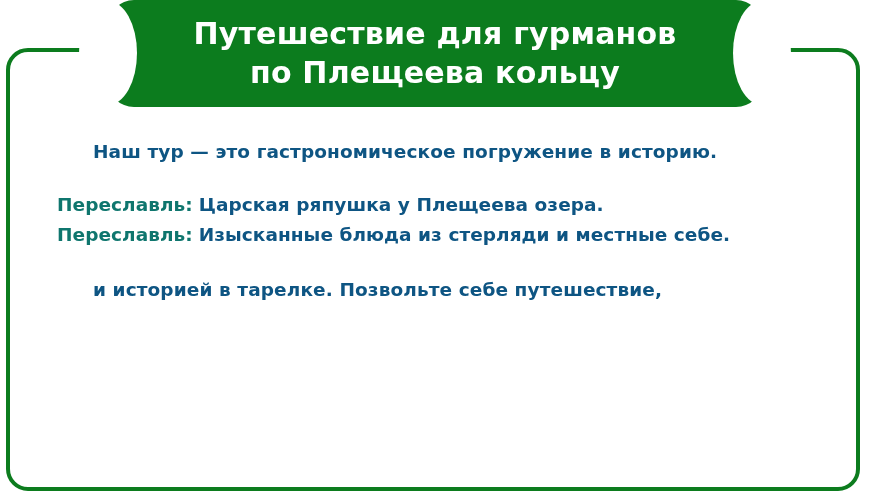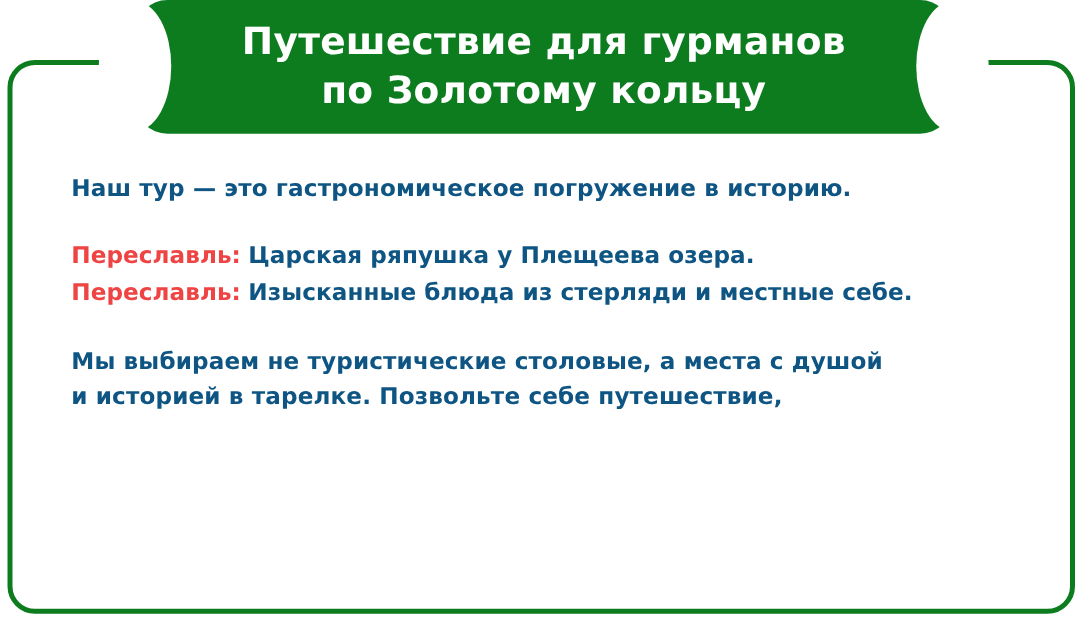--- a/index.html
+++ b/index.html
@@ -91,35 +91,36 @@
     top: 138px;
     width: 790px;
   }
 
   .para-bold {
     color: #0e5583;
     font-size: 18.5px;
     font-weight: bold;
     line-height: 1.52;
     letter-spacing: 0.1px;
+    margin-left: 36px;
   }
   .para-bold .tline { display: block; white-space: nowrap; }
 
   .city-list {
     margin-top: 24px;
   }
   .city-line {
     font-size: 18.5px;
     line-height: 1.62;
     color: #0e5583;
     white-space: nowrap;
     letter-spacing: 0.05px;
   }
   .city-name {
-    color: #ef4444;
+    color: #0f766e;
     font-weight: bold;
   }
   .city-desc {
     color: #0e5583;
     font-weight: bold;
   }
 
   .closing {
     margin-top: 26px;
   }
@@ -130,21 +131,21 @@
 <div id="root">
 
   <div class="card"></div>
 
   <div class="ribbon">
     <div class="ribbon-body"></div>
     <div class="ribbon-notch left"></div>
     <div class="ribbon-notch right"></div>
     <div class="ribbon-title">
       <span class="tline">Путешествие для гурманов</span>
-      <span class="tline">по Золотому кольцу</span>
+      <span class="tline">по Плещеева кольцу</span>
     </div>
   </div>
 
   <div class="content">
 
     <div class="para-bold">
       <span class="tline">Наш тур — это гастрономическое погружение в историю.</span>
     </div>
 
     <div class="city-list">
@@ -152,18 +153,17 @@
         <span class="city-name">Переславль:</span>
         <span class="city-desc">Царская ряпушка у Плещеева озера.</span>
       </div>
       <div class="city-line">
         <span class="city-name">Переславль:</span>
         <span class="city-desc">Изысканные блюда из стерляди и местные себе.</span>
       </div>
     </div>
 
     <div class="para-bold closing">
-      <span class="tline">Мы выбираем не туристические столовые, а места с душой</span>
       <span class="tline">и историей в тарелке. Позвольте себе путешествие,</span>
     </div>
 
   </div>
 </div>
 
 </body></html>

